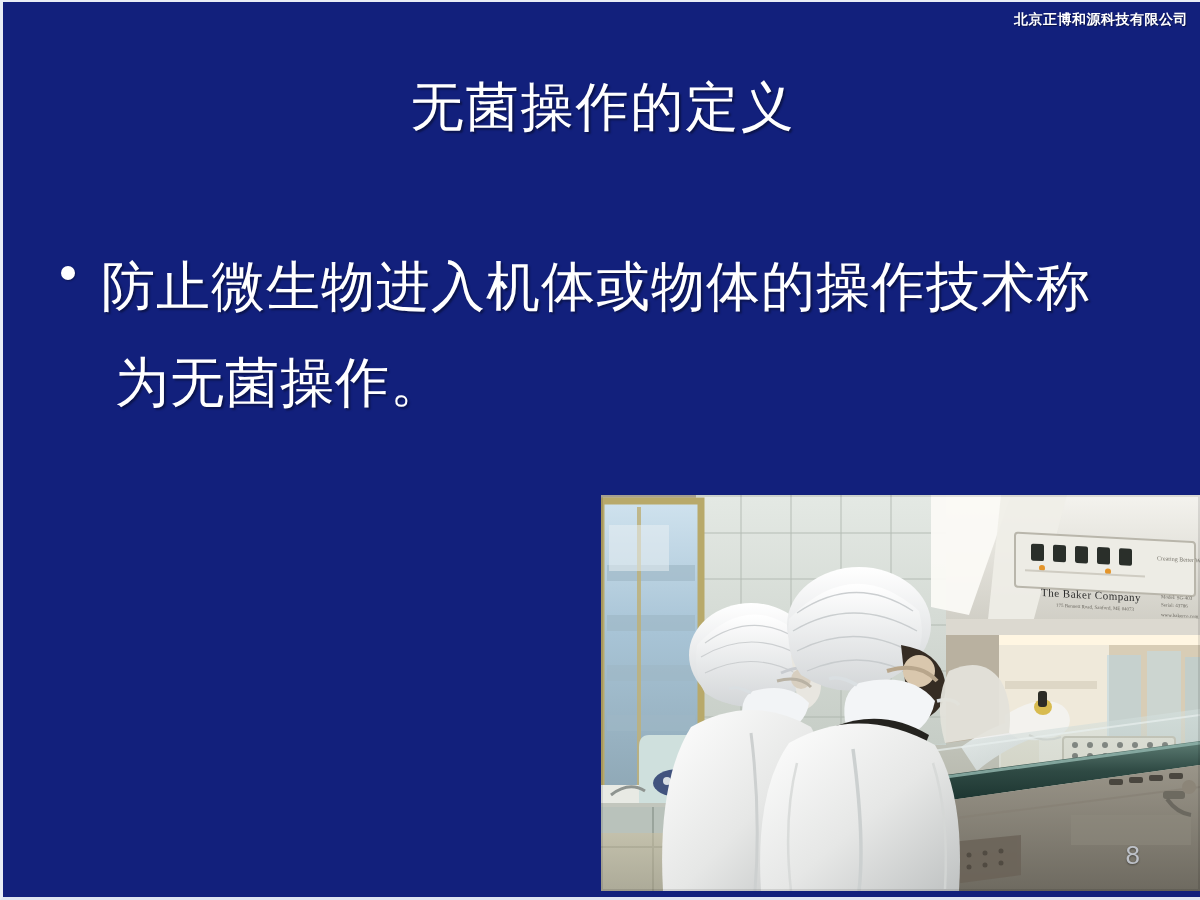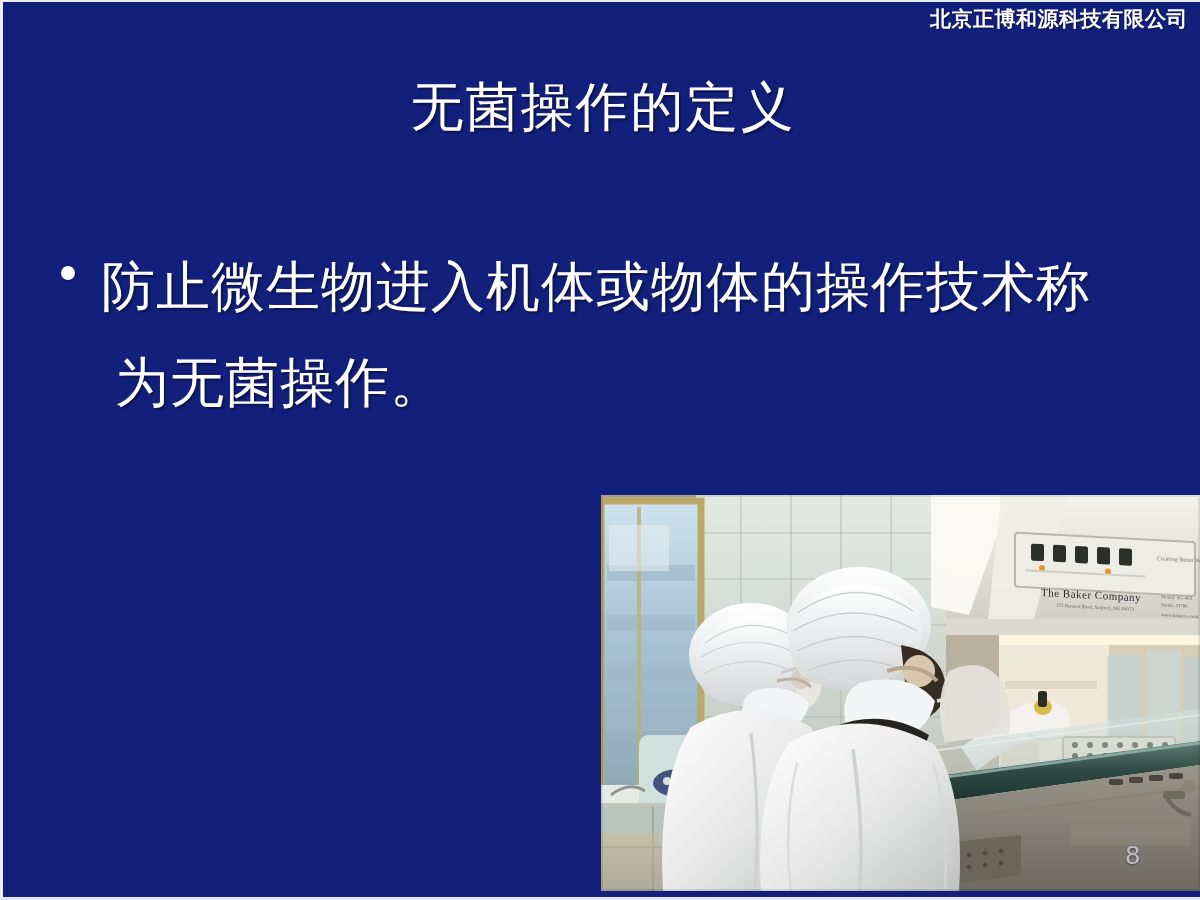--- a/index.html
+++ b/index.html
@@ -18,21 +18,21 @@
     border-left: 3px solid #e9edf6;
     border-top: 2px solid #e9edf6;
     border-bottom: 3px solid #dfe5f2;
   }
   
   #company-header {
     position: absolute;
     top: 4px;
     right: 12px;
     color: #ffffff;
-    font-size: 21px;
+    font-size: 14px;
     font-weight: bold;
     letter-spacing: 0.5px;
     line-height: 26px;
     white-space: nowrap;
     text-shadow: 1px 1px 1px rgba(0,0,0,0.45);
   }
   
   #slide-title {
     position: absolute;
     top: 74px;

